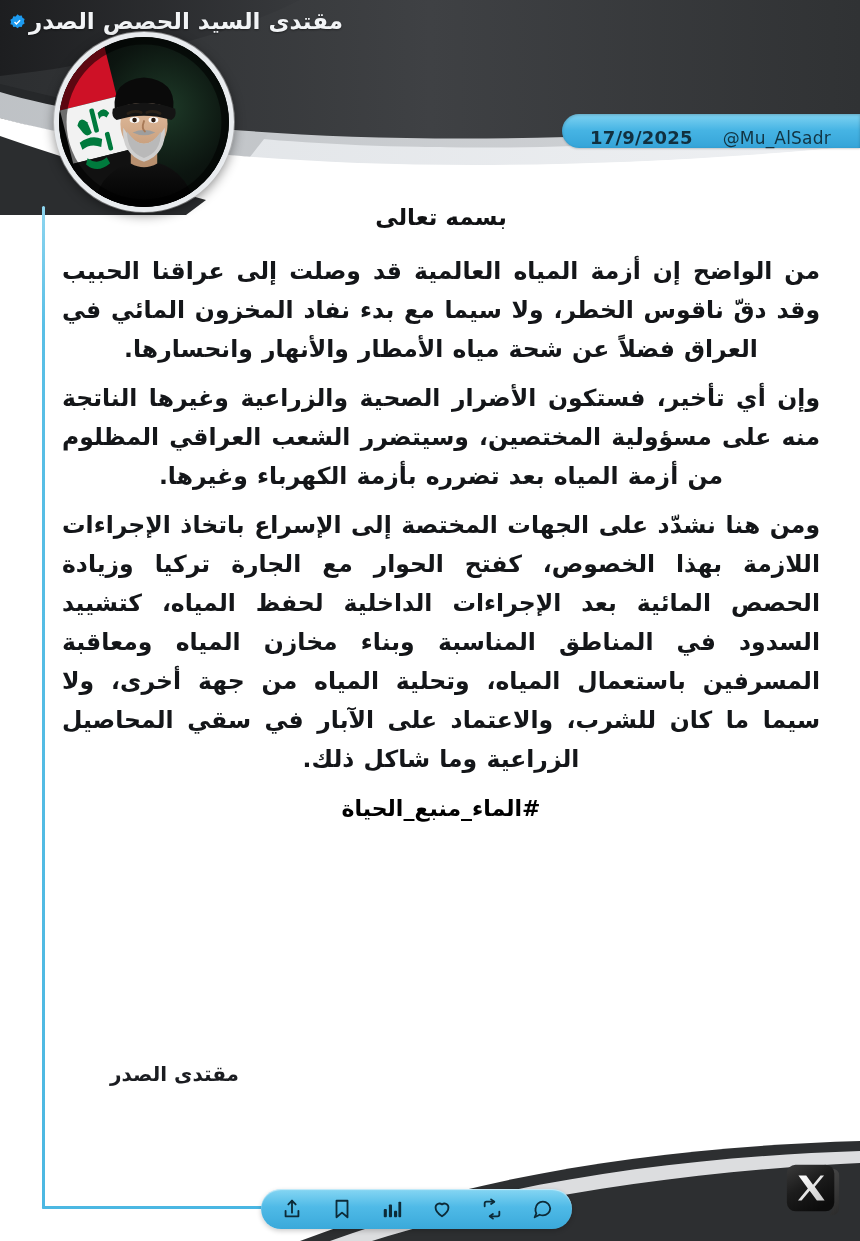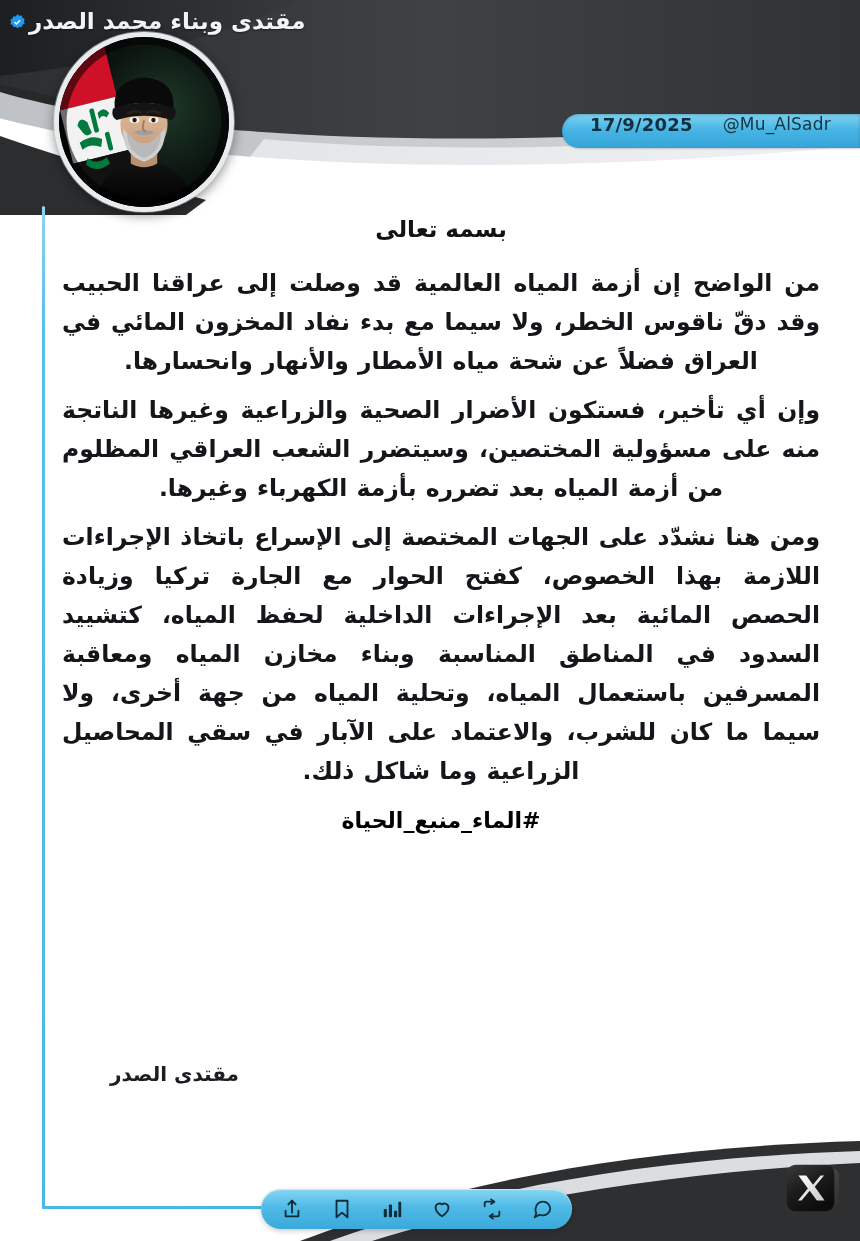--- a/index.html
+++ b/index.html
@@ -63,21 +63,21 @@
   .avatar svg{ display:block; width:100%; height:100%; }
 
   
   .meta-bar{
     position:absolute;
     top:114px; left:auto; right:0;
     width:298px; height:34px;
     background:linear-gradient(180deg,#7fd3f2 0%,#46b4e4 48%,#35a4d8 100%);
     border-radius:17px 0 0 17px;
     box-shadow:0 1px 3px rgba(0,0,0,.22) inset, 0 1px 2px rgba(0,0,0,.18);
-    display:flex; align-items:flex-start; justify-content:flex-start;
+    display:flex; align-items:flex-end; justify-content:flex-start;
     direction:ltr;
     padding:0 16px 0 28px;
     gap:30px;
     z-index:8;
   }
   .meta-date{
     color:#11303f; font-size:18px; font-weight:600;
     font-family:"DejaVu Sans","Liberation Sans",sans-serif;
     letter-spacing:.2px;
   }
@@ -113,21 +113,21 @@
     text-align:justify;
     text-align-last:center;
     z-index:5;
   }
   .basmala{
     text-align:center;
     font-size:23px;
     font-weight:700;
     color:#111214;
     letter-spacing:5px;
-    margin:12px 0 18px 0;
+    margin:0 0 18px 0;
     line-height:34px;
   }
   p.para{
     font-size:23.5px;
     line-height:39px;
     color:#141619;
     font-weight:700;
     margin:0 0 10px 0;
     text-align:justify;
     text-align-last:center;
@@ -224,21 +224,21 @@
 
       <path d="M0,92 C120,128 400,160 860,120 V146 C420,188 120,154 0,118 Z" fill="url(#ggray)" opacity="0.85"></path>
 
       <path d="M0,118 C140,156 430,186 860,146 V215 H0 Z" fill="#ffffff"></path>
 
       <path d="M0,136 C70,160 140,182 206,200 L186,215 H0 Z" fill="#2b2d2f"></path>
     </svg>
   </div>
 
   <div class="brand-title">
-    <span>مقتدى وبناء محمد الصدر</span><svg class="verify-badge" viewBox="0 0 24 24">
+    <span>مقتدى السيد الحصص الصدر</span><svg class="verify-badge" viewBox="0 0 24 24">
         <path d="M12 1.5l2.3 2 3-.3 1 2.9 2.7 1.4-.9 2.9.9 2.9-2.7 1.4-1 2.9-3-.3-2.3 2-2.3-2-3 .3-1-2.9L3 14.3l.9-2.9L3 8.5l2.7-1.4 1-2.9 3 .3z" fill="#1d9bf0"></path>
         <path d="M10.6 15.1l-3-3 1.3-1.3 1.7 1.7 4-4 1.3 1.3z" fill="#ffffff"></path>
       </svg>
   </div>
 
   <div class="avatar">
     <svg viewBox="0 0 180 180">
       <defs>
         <clipPath id="circClip">
             <circle cx="90" cy="90" r="90"></circle>

